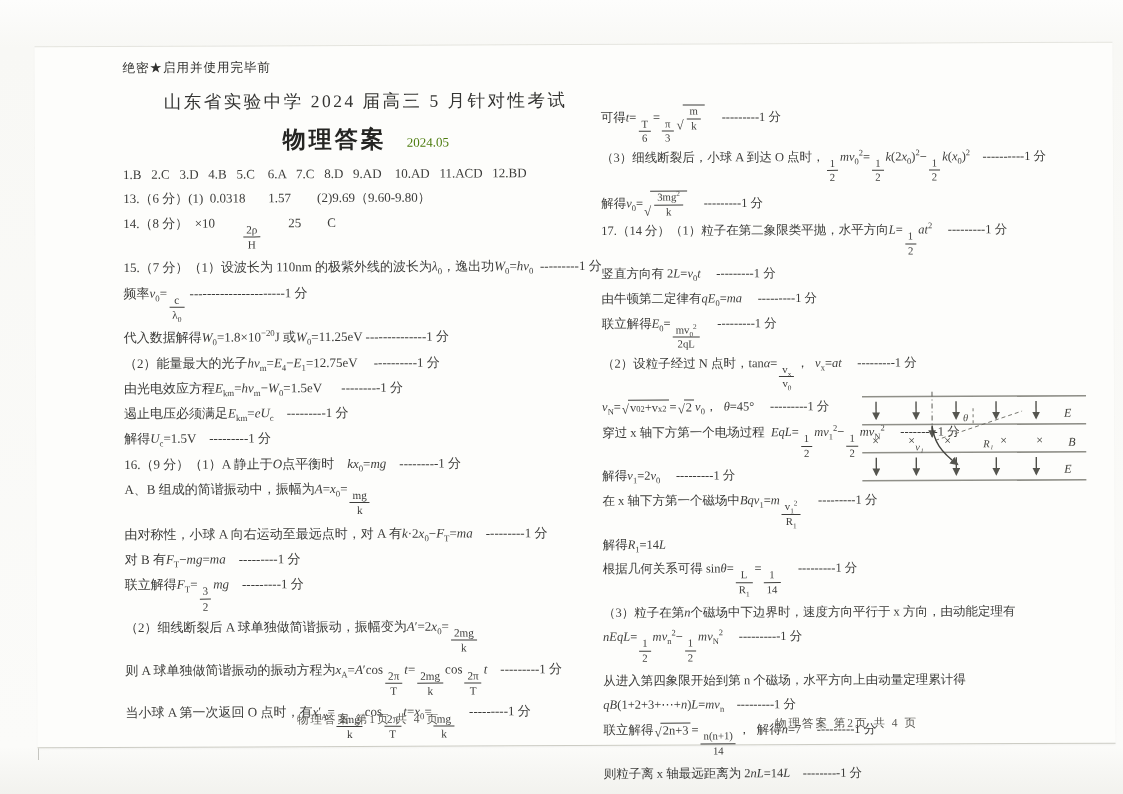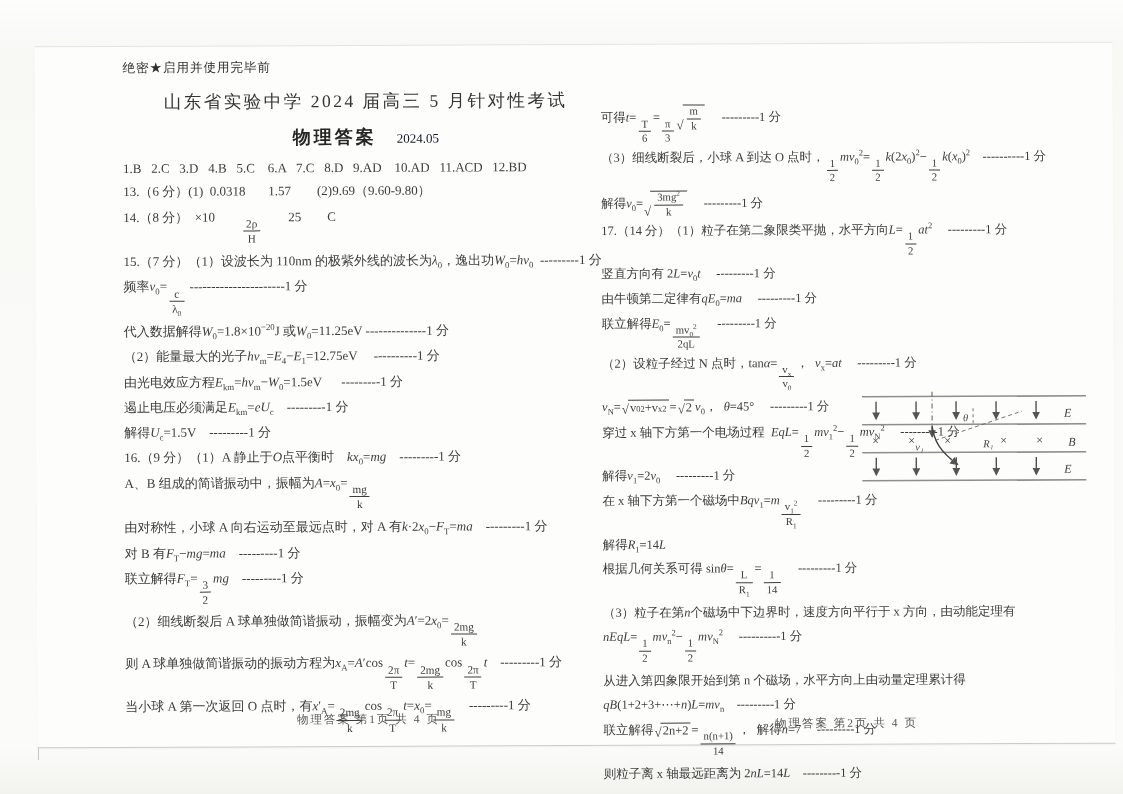--- a/index.html
+++ b/index.html
@@ -18,22 +18,22 @@
     box-shadow:0 1px 2px rgba(0,0,0,0.04);
     transform:rotate(-0.25deg);
   }
   .edge-mark{position:absolute;left:38px;top:698px;width:1px;height:62px;background:#9a9a94;opacity:.55;}
   .col{position:absolute;font-size:13px;line-height:1.25;}
   .col-left{left:88px;top:14px;width:486px;height:672px;}
   .col-right{left:566px;top:48px;width:486px;height:640px;font-size:12.5px;}
   .security{font-size:12.5px;letter-spacing:1px;color:#2f2f2d;}
   .exam-title{text-align:center;font-size:17.5px;letter-spacing:2.5px;margin-top:15px;color:#343432;}
   .subject-row{text-align:center;margin-top:13px;}
-  .subject{font-size:18px;font-weight:bold;letter-spacing:3px;color:#252523;}
-  .date{font-size:13px;margin-left:20px;color:#0f172a;}
+  .subject{font-size:23px;font-weight:bold;letter-spacing:3px;color:#252523;}
+  .date{font-size:13px;margin-left:20px;color:#4d7c0f;}
   .lines{margin-top:12px;}
   .line{margin:7px 0;white-space:pre-wrap;min-height:15px;}
   .col-right .line{margin:5.5px 0;}
   .line.tall{margin:9px 0;}
   .footer{position:absolute;left:0;right:0;bottom:6px;text-align:center;font-size:11.5px;letter-spacing:2px;color:#55544f;}
   .col-right .footer{bottom:2px;}
   
   i{font-style:italic;font-family:"Liberation Serif","DejaVu Serif",serif;}
   sup,sub{font-size:0.68em;line-height:0;}
   .frac{display:inline-flex;flex-direction:column;vertical-align:-0.55em;text-align:center;margin:0 2px;font-size:0.86em;line-height:1.1;}
@@ -97,21 +97,21 @@
         <div class="line tall"><i>v</i><sub>N</sub>=<span class="sqrt"><span class="rad">√</span><span class="vinc">v<sub>0</sub><sup>2</sup>+v<sub>x</sub><sup>2</sup></span></span>=<span class="sqrt"><span class="rad">√</span><span class="vinc">2</span></span><i>v</i><sub>0</sub>，  <i>θ</i>=45°     ---------1 分</div>
         <div class="line">穿过 x 轴下方第一个电场过程  <i>EqL</i>=<span class="frac"><span class="num">1</span><span class="den">2</span></span><i>mv</i><sub>1</sub><sup>2</sup>−<span class="frac"><span class="num">1</span><span class="den">2</span></span><i>mv</i><sub>N</sub><sup>2</sup>     ---------1 分</div>
         <div class="line tall">解得<i>v</i><sub>1</sub>=2<i>v</i><sub>0</sub>     ---------1 分</div>
         <div class="line">在 x 轴下方第一个磁场中<i>Bqv</i><sub>1</sub>=<i>m</i><span class="frac"><span class="num">v<sub>1</sub><sup>2</sup></span><span class="den">R<sub>1</sub></span></span>     ---------1 分</div>
         <div class="line tall">解得<i>R</i><sub>1</sub>=14<i>L</i></div>
         <div class="line">根据几何关系可得 sin<i>θ</i>=<span class="frac"><span class="num">L</span><span class="den">R<sub>1</sub></span></span>=<span class="frac"><span class="num">1</span><span class="den">14</span></span>     ---------1 分</div>
         <div class="line tall">（3）粒子在第<i>n</i>个磁场中下边界时，速度方向平行于 x 方向，由动能定理有</div>
         <div class="line"><i>nEqL</i>=<span class="frac"><span class="num">1</span><span class="den">2</span></span><i>mv</i><sub>n</sub><sup>2</sup>−<span class="frac"><span class="num">1</span><span class="den">2</span></span><i>mv</i><sub>N</sub><sup>2</sup>     ----------1 分</div>
         <div class="line tall">从进入第四象限开始到第 n 个磁场，水平方向上由动量定理累计得</div>
         <div class="line tall"><i>qB</i>(1+2+3+⋯+<i>n</i>)<i>L</i>=<i>mv</i><sub>n</sub>    ---------1 分</div>
-        <div class="line">联立解得<span class="sqrt"><span class="rad">√</span><span class="vinc">2n+2</span></span>=<span class="frac"><span class="num">n(n+1)</span><span class="den">14</span></span>，  解得<i>n</i>=7     ---------1 分</div>
+        <div class="line">联立解得<span class="sqrt"><span class="rad">√</span><span class="vinc">2n+3</span></span>=<span class="frac"><span class="num">n(n+1)</span><span class="den">14</span></span>，  解得<i>n</i>=7     ---------1 分</div>
         <div class="line tall">则粒子离 x 轴最远距离为 2<i>nL</i>=14<i>L</i>    ---------1 分</div>
       </div>
 
     <svg class="diagram" id="field-diagram" viewBox="0 0 232 100" xmlns="http://www.w3.org/2000/svg">
       <defs>
         <marker id="ah" viewBox="0 0 10 10" refX="8" refY="5" markerWidth="6" markerHeight="6" orient="auto">
           <path d="M0,0 L10,5 L0,10 z" fill="#55554f"></path>
         </marker>
       </defs>
 

